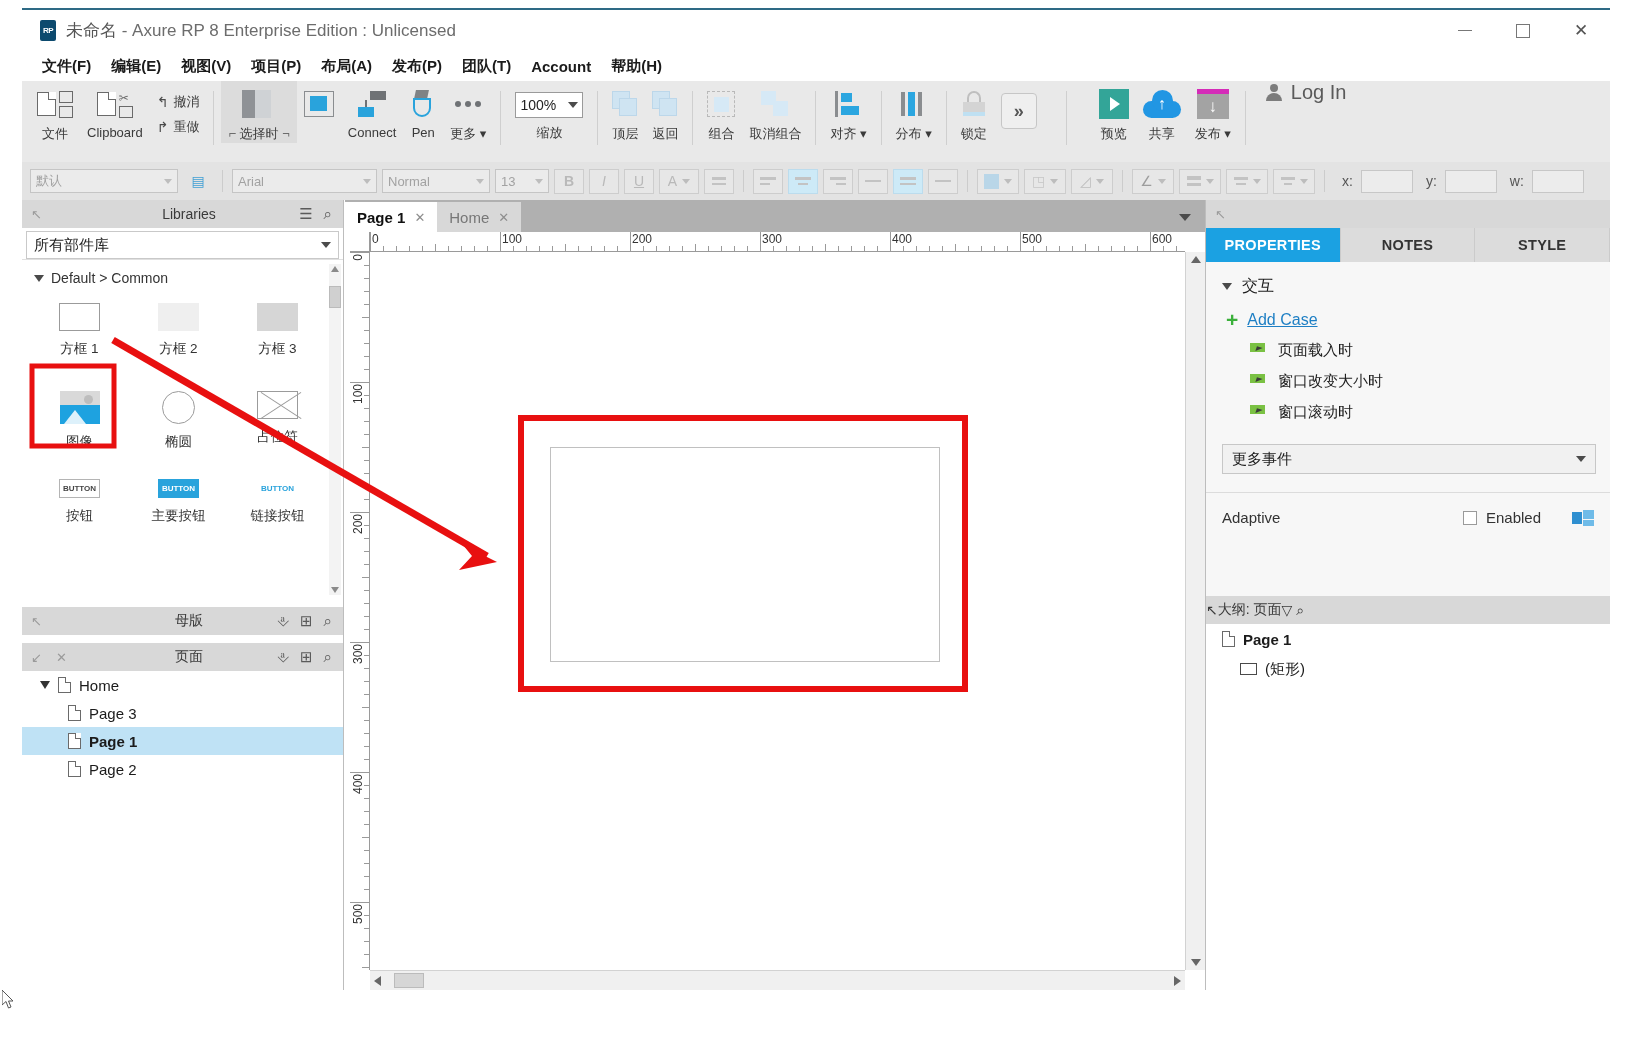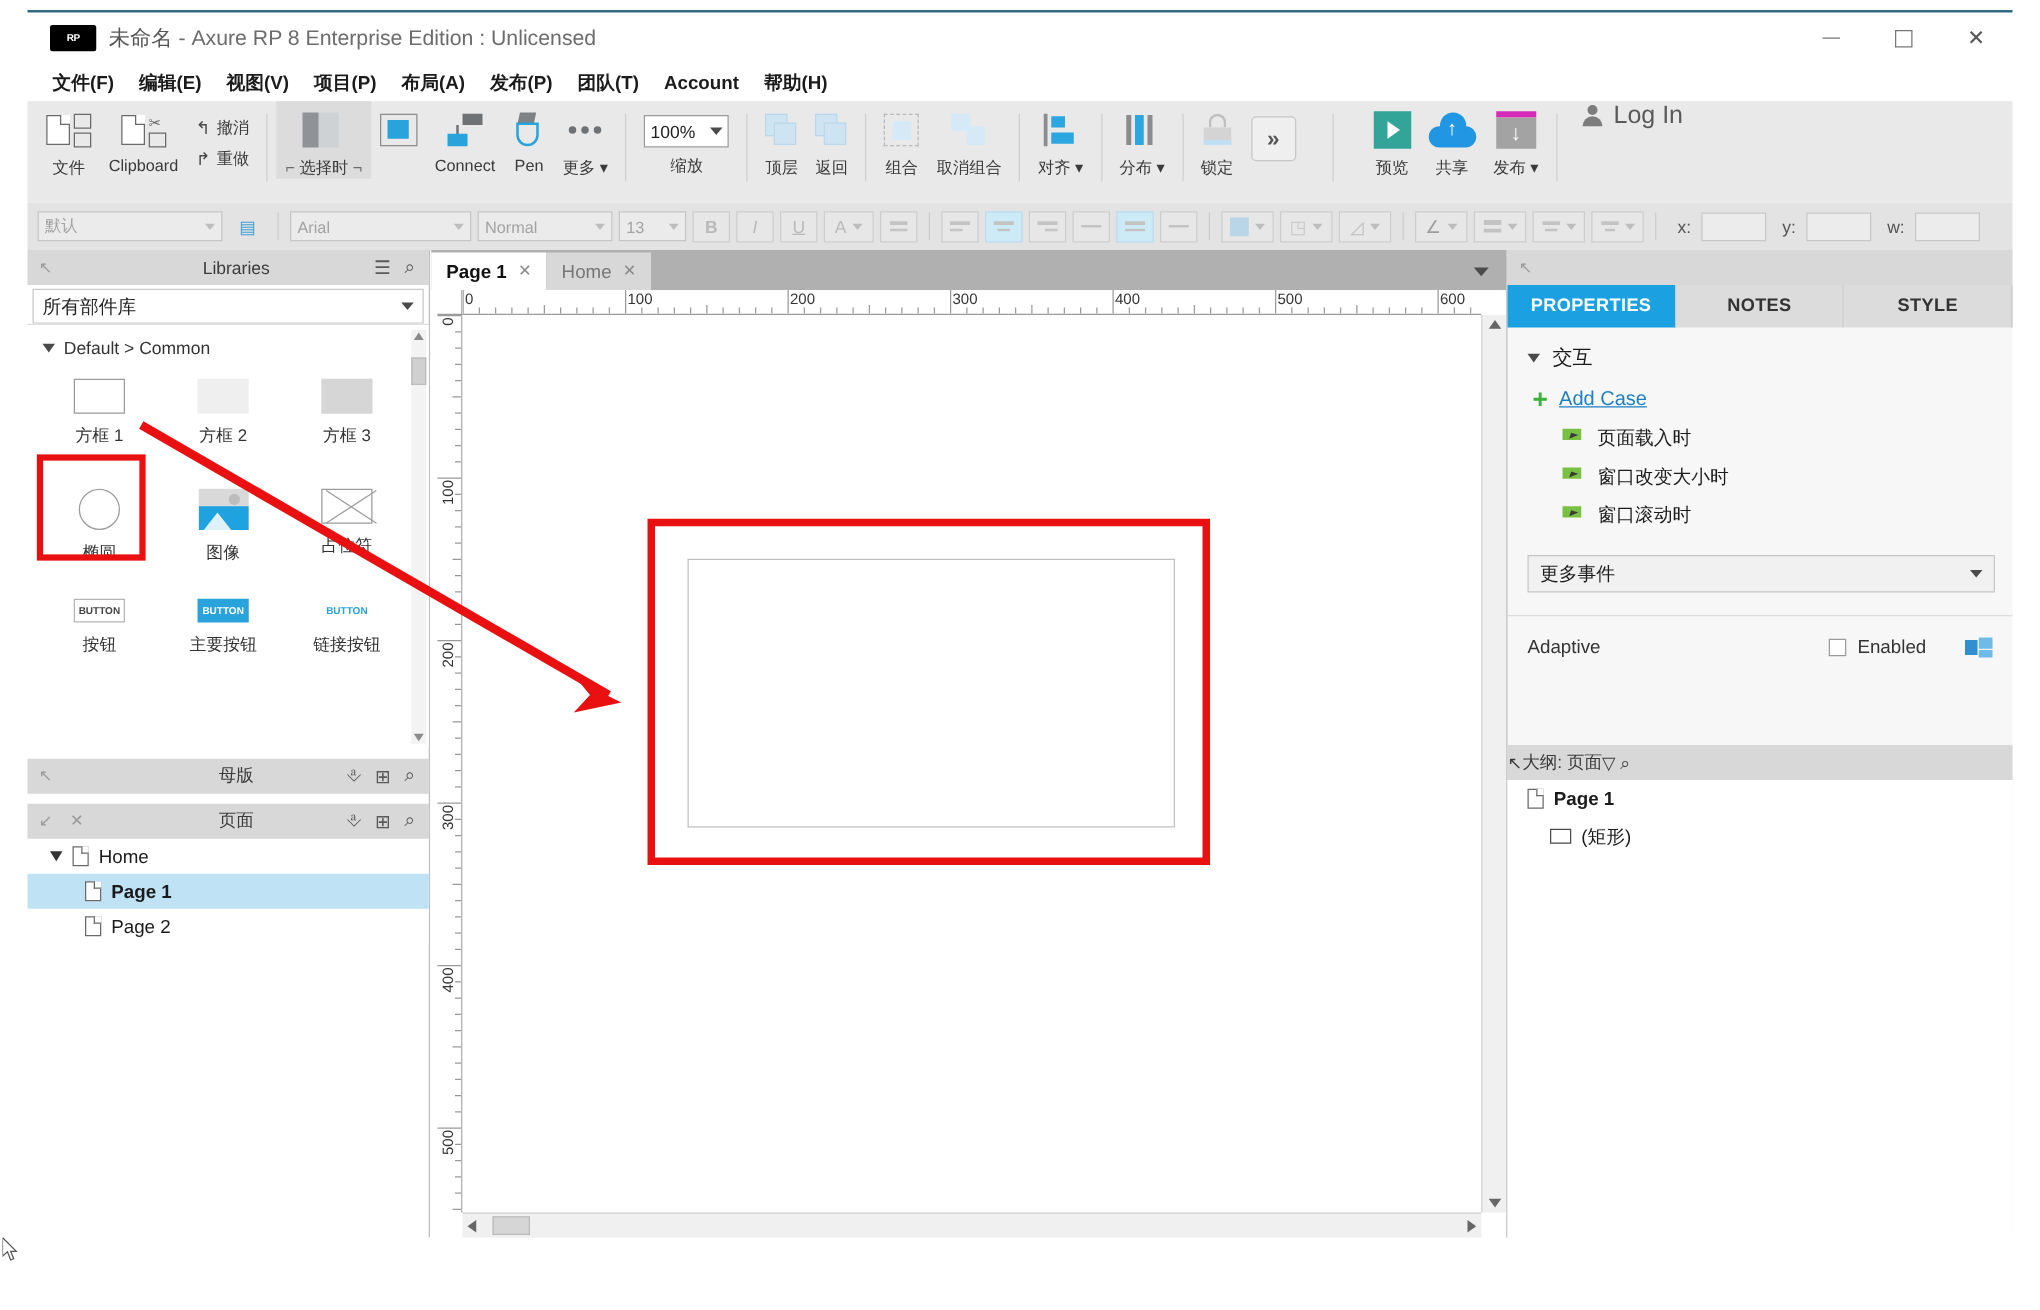--- a/index.html
+++ b/index.html
@@ -3,21 +3,21 @@
 <meta charset="utf-8">
 <style>
   * { box-sizing: border-box; margin:0; padding:0; }
   html,body { width:1632px; height:1048px; overflow:hidden; background:#ffffff;
     font-family:"Liberation Sans","DejaVu Sans",sans-serif; }
   .app { position:relative; width:1632px; height:1048px; background:#ffffff; }
 
   
   .titlebar { position:absolute; left:22px; top:8px; width:1588px; height:43px;
      background:#ffffff; border-top:2px solid #2e6a85; display:flex; align-items:center; }
-  .tb-logo { width:37px; height:21px; margin-left:18px; background:#000000;
+  .tb-logo { width:16px; height:21px; margin-left:18px; background:#0c4a6e;
      border-radius:2px; display:flex; align-items:center; justify-content:center;
      color:#fff; font-size:8px; font-weight:bold; letter-spacing:-0.5px; }
   .tb-title { margin-left:10px; font-size:17px; color:#6c6c6c; }
   .tb-title .doc { color:#555; }
   .tb-ctrls { margin-left:auto; display:flex; height:100%; }
   .tb-btn { width:58px; height:100%; display:flex; align-items:center; justify-content:center;
      color:#555; font-size:17px; }
   .tb-min i { display:block; width:14px; height:1.5px; background:#777; }
   .tb-max i { display:block; width:14px; height:14px; border:1.5px solid #777; }
 
@@ -666,30 +666,30 @@
         <div class="libcell">
           <div class="sw-box2"></div>
           <div class="cap">方框 2</div>
         </div>
         <div class="libcell">
           <div class="sw-box3"></div>
           <div class="cap">方框 3</div>
         </div>
 
         <div class="libcell">
-          <div class="sw-ell"></div>
-          <div class="cap">椭圆</div>
-        </div>
-        <div class="libcell">
           <div class="sw-img">
             <div class="sky"></div>
               <div class="mt"></div>
               <div class="sun"></div>
           </div>
           <div class="cap">图像</div>
+        </div>
+        <div class="libcell">
+          <div class="sw-ell"></div>
+          <div class="cap">椭圆</div>
         </div>
         <div class="libcell">
           <div class="sw-ph"></div>
           <div class="cap">占位符</div>
         </div>
 
         <div class="libcell">
           <div class="sw-btn1">BUTTON</div>
           <div class="cap">按钮</div>
         </div>
@@ -733,20 +733,24 @@
         <span>⊞</span>
         <span>⌕</span>
       </span>
     </div>
 
     <div class="pagetree">
       <div class="ptrow">
         <span class="tri dn"></span>
         <span class="docico"></span>
         <span>Home</span>
+      </div>
+      <div class="ptrow" style="padding-left:38px;">
+        <span class="docico"></span>
+        <span>Page 3</span>
       </div>
       <div class="ptrow sel" style="padding-left:38px;">
         <span class="docico"></span>
         <span>Page 1</span>
       </div>
       <div class="ptrow" style="padding-left:38px;">
         <span class="docico"></span>
         <span>Page 2</span>
       </div>
     </div>

